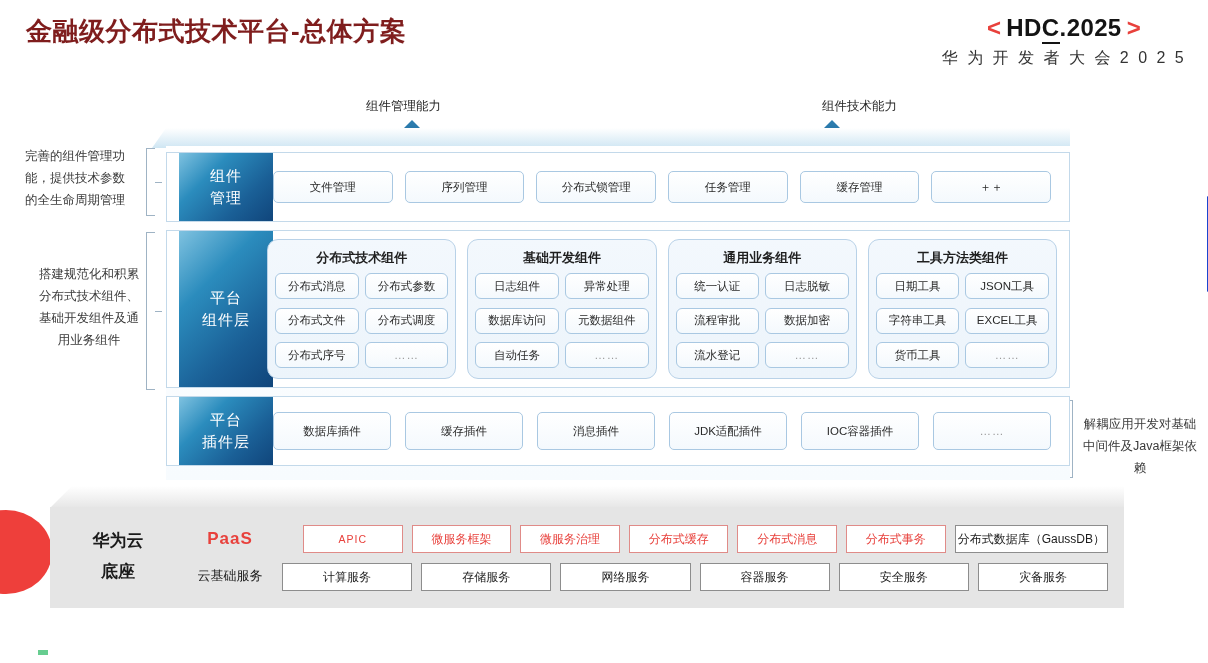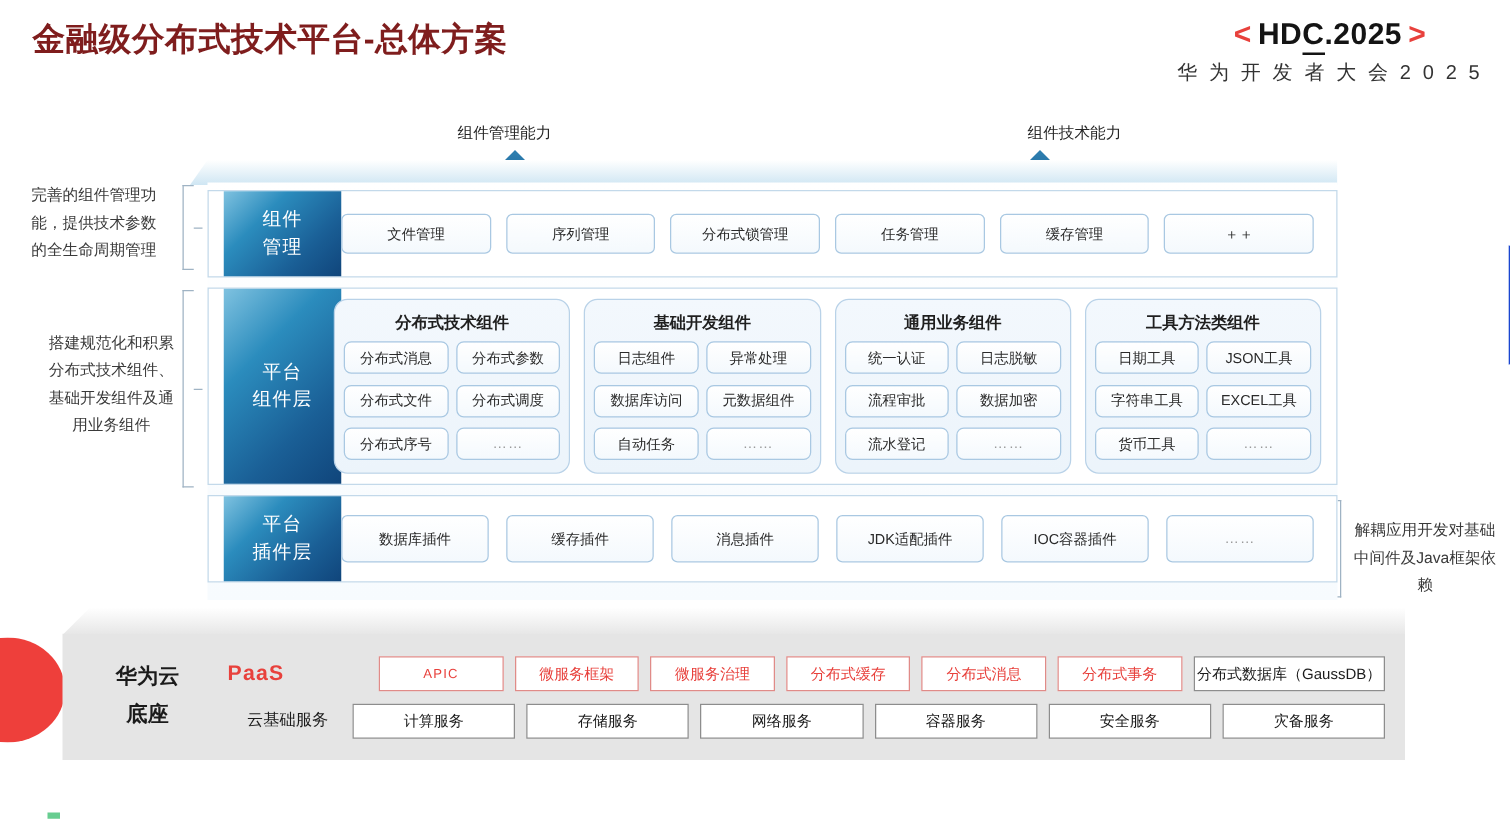--- a/index.html
+++ b/index.html
@@ -141,21 +141,21 @@
     width: 1074px; height: 101px;
     background: #e5e5e5;
   }
   .cloud-title {
     position: absolute; left: 22px; top: 18px; width: 92px;
     text-align: center; font-size: 17px; font-weight: bold; color: #1b1b1b;
     line-height: 1.85;
   }
   .paas-label {
     position: absolute; left: 132px; top: 22px; width: 96px;
-    text-align: left; font-size: 17px; font-weight: bold; color: #e8413c;
+    text-align: center; font-size: 17px; font-weight: bold; color: #e8413c;
     letter-spacing: 1px;
   }
   .infra-label {
     position: absolute; left: 132px; top: 60px; width: 96px;
     text-align: center; font-size: 13px; color: #1b1b1b;
   }
   .paas-row {
     position: absolute; left: 232px; top: 18px; right: 16px; height: 28px;
     display: flex; gap: 9px; padding-left: 21px;
   }

